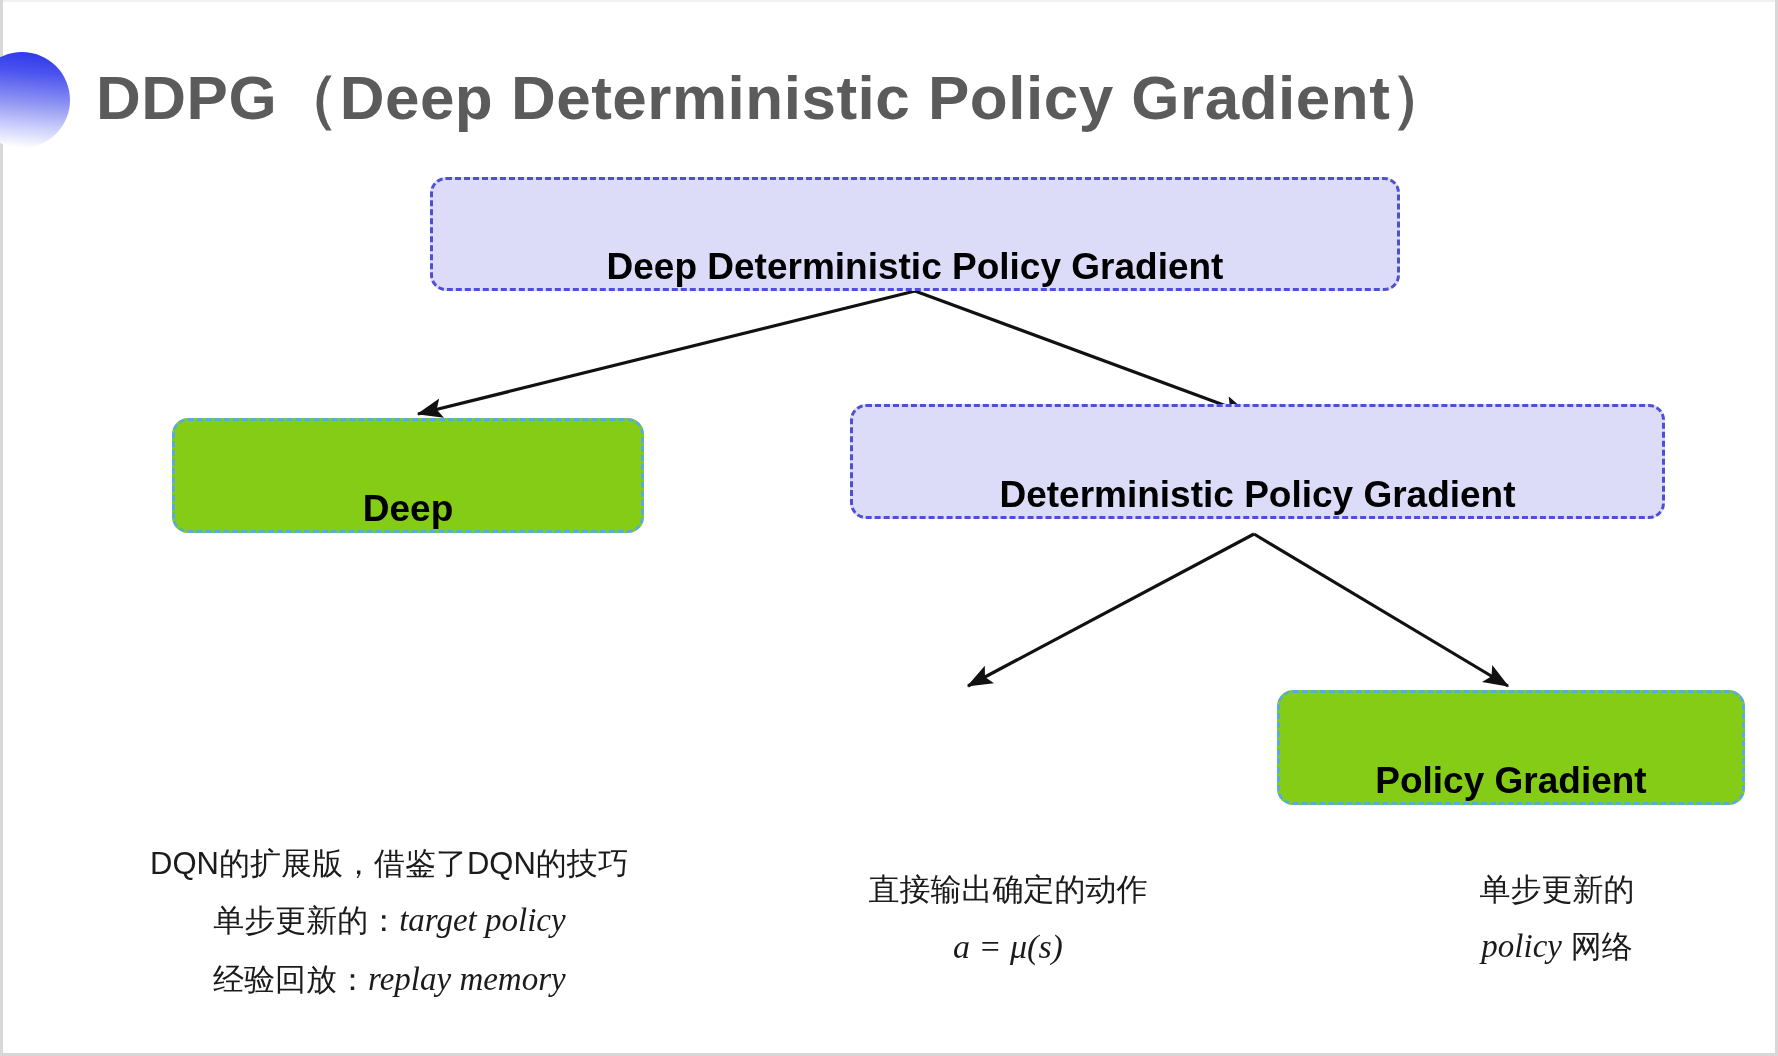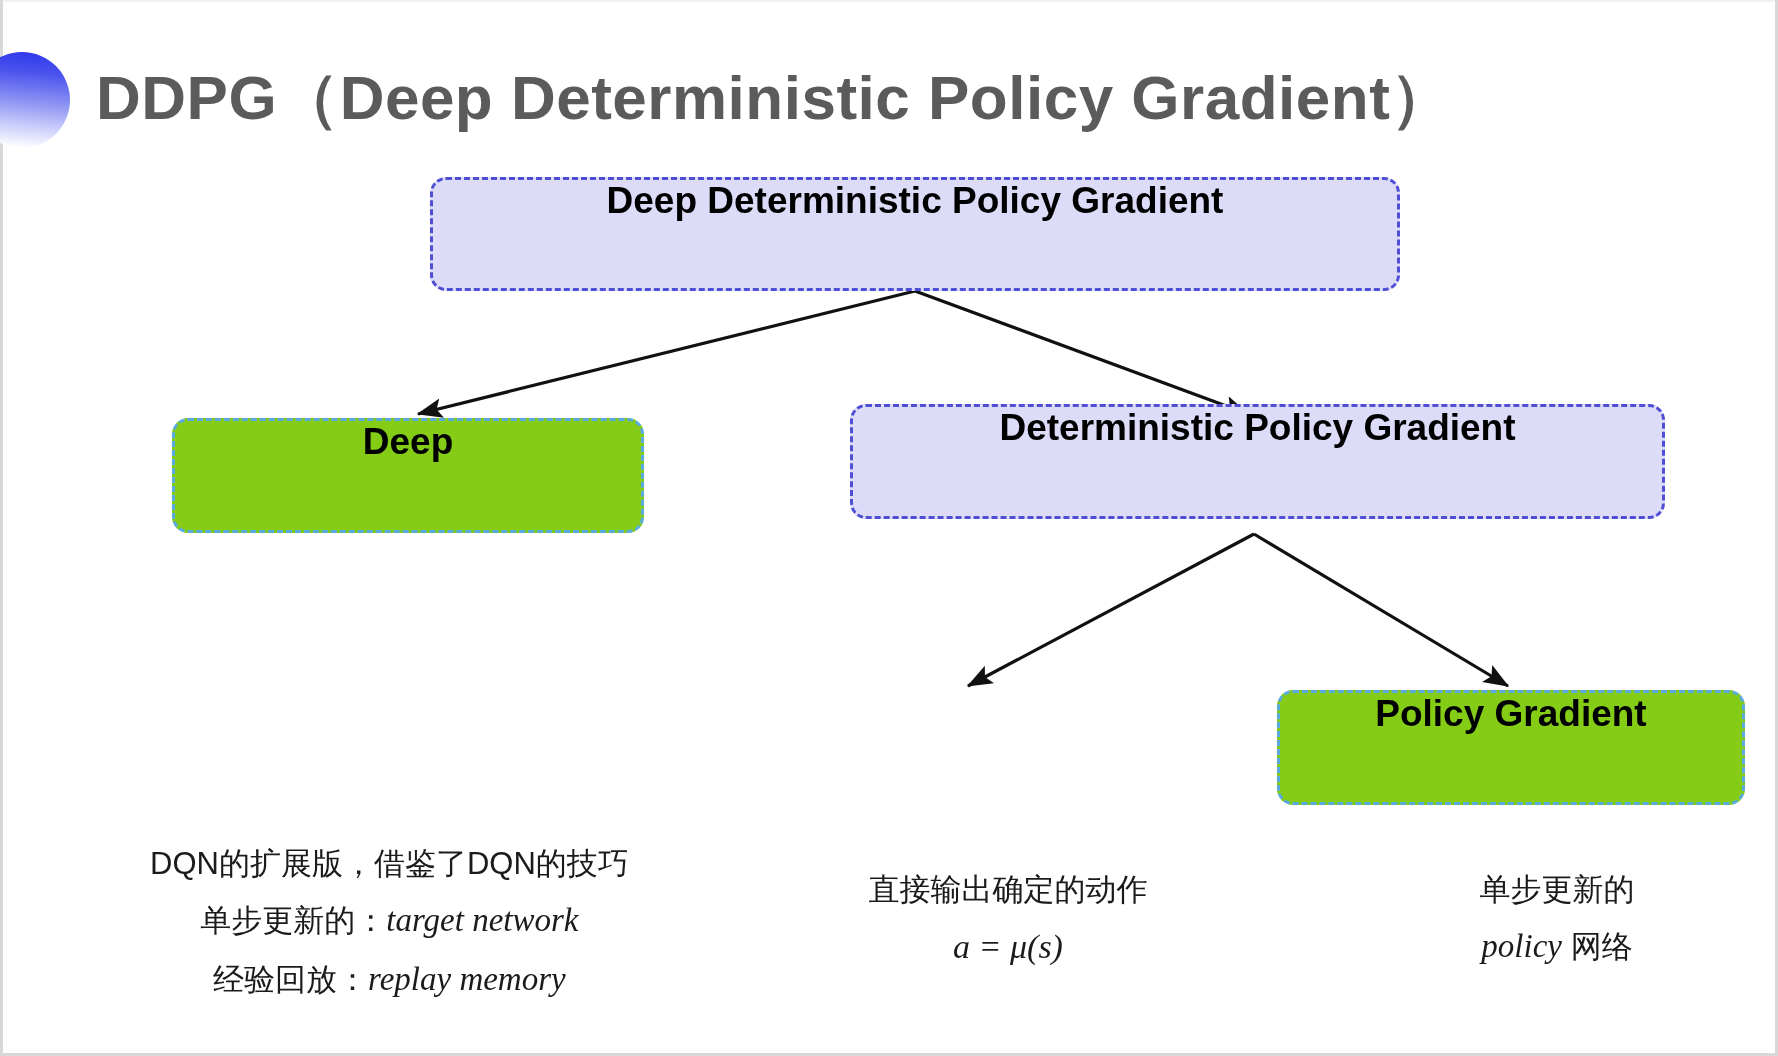--- a/index.html
+++ b/index.html
@@ -48,21 +48,21 @@
     letter-spacing: 0.5px;
     white-space: nowrap;
   }
 
   
   .node {
     position: absolute;
     box-sizing: border-box;
     border-radius: 16px;
     display: flex;
-    align-items: flex-start;
+    align-items: flex-end;
     justify-content: center;
     text-align: center;
     color: #000000;
     font-weight: 600;
   }
   .node.purple {
     background: #dcdbf8;
     border: 3px dashed #4f4fd6;
   }
   .node.cyan {
@@ -156,21 +156,21 @@
     <span>Deterministic Policy Gradient</span>
   </div>
 
 
   <div class="node cyan" id="node-pg">
     <span>Policy Gradient</span>
   </div>
 
   <div class="caption cap-center" id="cap-deep">
     <span class="ln l1">DQN的扩展版，借鉴了DQN的技巧</span>
-    <span class="ln l2"><span>单步更新的：</span><span class="serif-i">target network</span></span>
+    <span class="ln l2"><span>单步更新的：</span><span class="serif-i">target policy</span></span>
     <span class="ln l3"><span>经验回放：</span><span class="serif-i">replay memory</span></span>
   </div>
 
   <div class="caption cap-center" id="cap-det">
     <span class="ln">直接输出确定的动作</span>
     <span class="ln math-i">a = μ(s)</span>
   </div>
 
   <div class="caption cap-center" id="cap-pg">
     <span class="ln">单步更新的</span>

